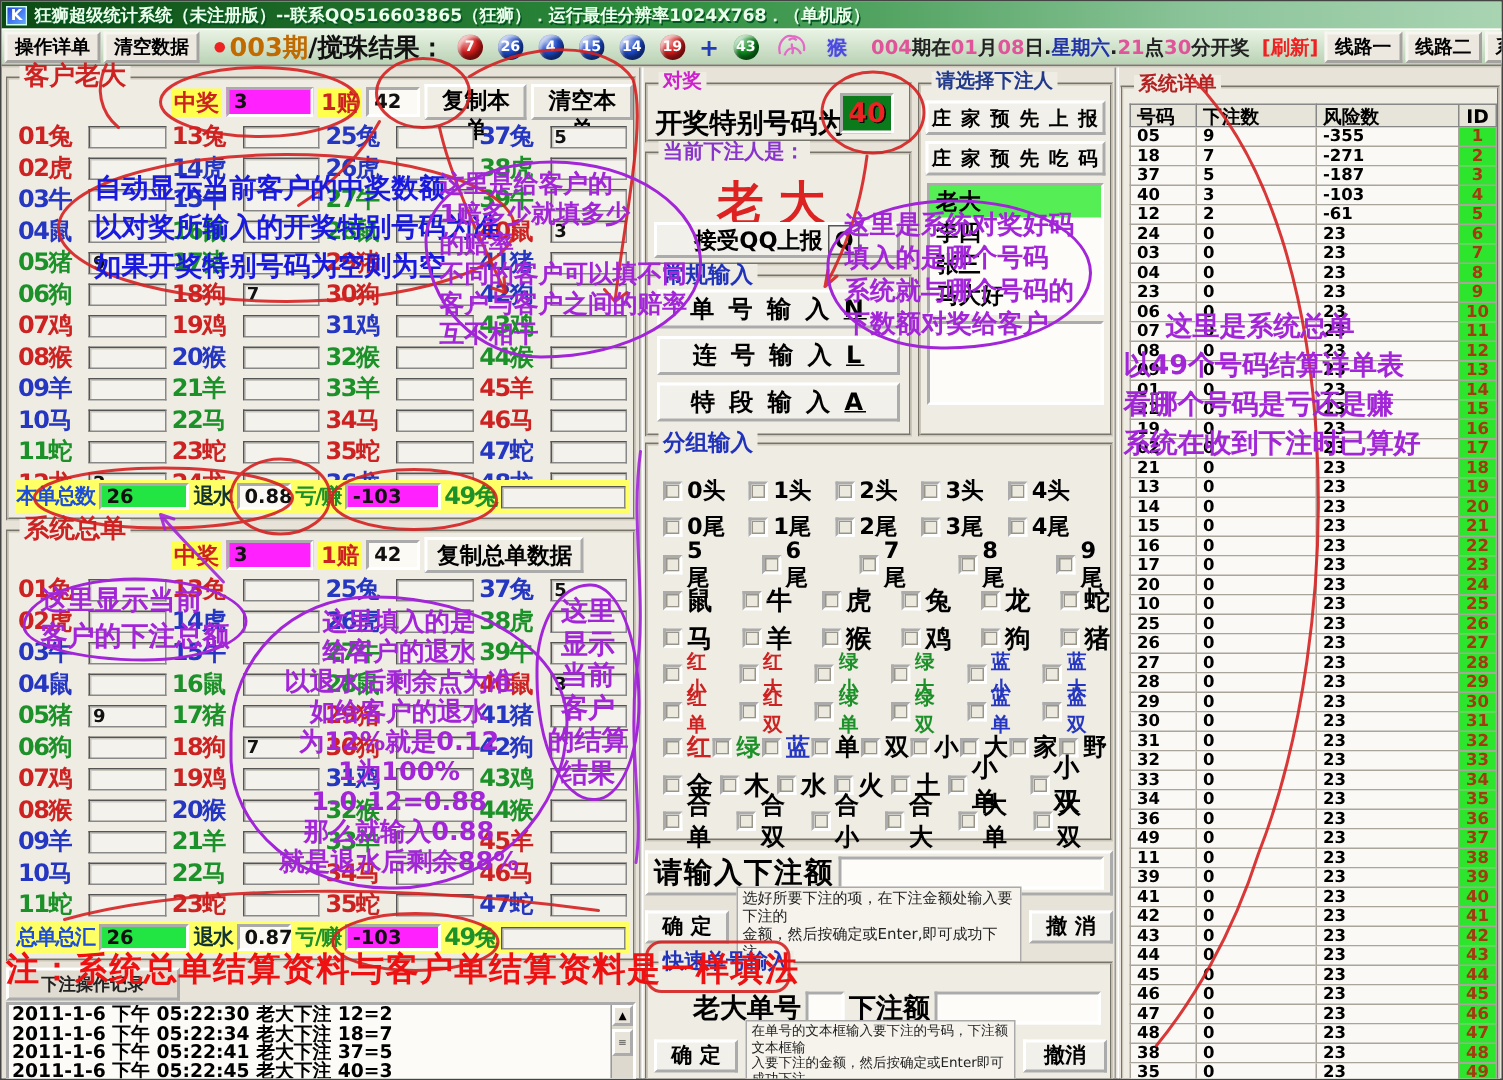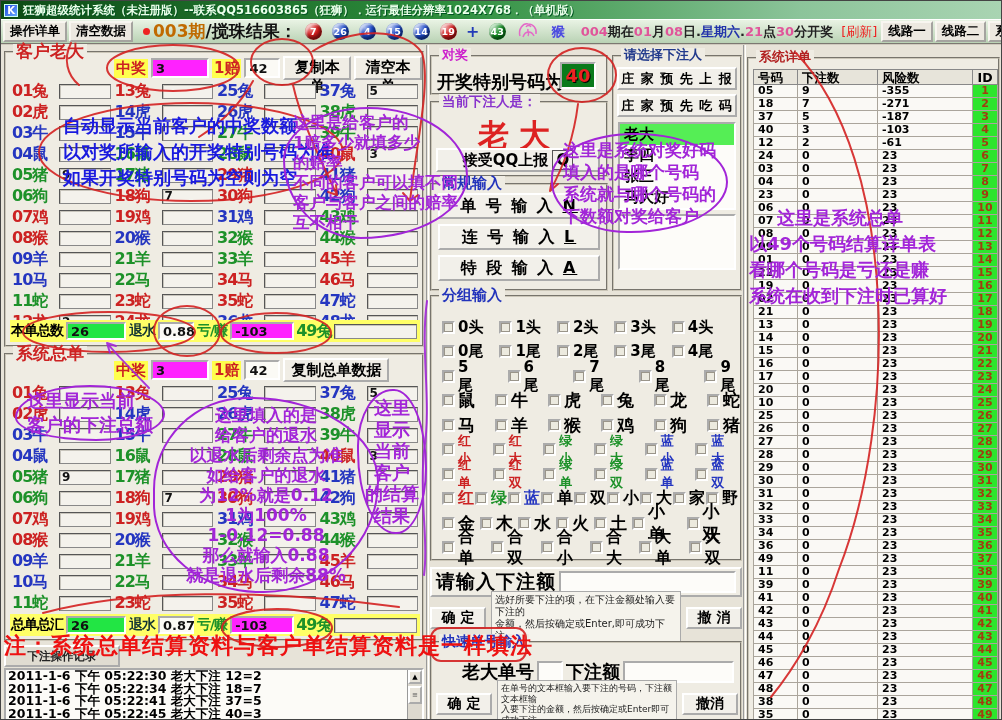--- a/index.html
+++ b/index.html
@@ -25,21 +25,21 @@
 .draw-label .period {color:#c06a00;}
 .balls {display:flex; gap:10px; margin-left:8px; align-items:center;}
 .ball {width:17px; height:17px; border-radius:50%; color:#fff; font-size:9.5px; font-weight:bold;
   display:flex; align-items:center; justify-content:center;
   box-shadow:inset -2px -3px 3px rgba(0,0,0,.5), inset 2px 2px 2px rgba(255,255,255,.65);}
 .ball.plus {background:none!important; box-shadow:none; color:#223bb8; font-size:16px; width:12px;}
 .monkey-icon {margin-left:10px; flex:none;}
 .zodiac-char {color:#4a4ae0; font-weight:bold; font-size:13px; margin-left:12px; text-shadow:0 0 1px #99d;}
 .next-draw {margin-left:16px; font-weight:bold; font-size:13px;}
 .nd-num {color:#e0559a;} .nd-wk {color:#2233aa;} .nd-pl {color:#222;}
-.refresh {color:#e22; font-weight:normal; margin:0 4px 0 8px; cursor:pointer; font-size:13px;}
+.refresh {color:#e22; font-weight:bold; margin:0 4px 0 8px; cursor:pointer; font-size:13px;}
 
 
 .grpbox {position:absolute; border:2px groove #cbc6b8; background:#efece3;}
 .grptitle {position:absolute; top:-9px; left:7px; background:#efece3; padding:0 3px; font-weight:bold; line-height:14px;}
 .vsep {position:absolute; top:44px; bottom:0; width:3px; border-left:1px solid #999; border-right:1px solid #fff;}
 
 
 .panel-head {position:absolute; left:108px; top:3px; height:24px; display:flex; align-items:center; gap:3px;}
 .ylab {background:#ffff4d; color:#cc2222; font-weight:bold; font-size:15px; padding:0 2px; flex:none;}
 .field {border:2px inset #fff; height:20px; font-weight:bold; font-size:13px; color:#111;
@@ -49,21 +49,21 @@
 .numgrid {position:absolute; left:4px; top:28px; width:410px; height:238px;
   display:grid; grid-template-rows:repeat(12,1fr); grid-template-columns:repeat(4,1fr); grid-auto-flow:column;}
 .numcell {display:flex; align-items:center; gap:2px; padding:0 2px;}
 .numlab {width:45px; font-weight:bold; font-size:16px; letter-spacing:-1px; white-space:nowrap; flex:none;}
 .c-red {color:#cc2222;} .c-blue {color:#2536c0;} .c-green {color:#1d9129;}
 .numinp {flex:1; height:15px; background:#f4f2ec; border:1px solid #888; border-top-color:#555; border-left-color:#555;
   box-shadow:inset 1px 1px 0 #c8c5bc; font-weight:bold; font-size:12px; padding-left:2px; color:#111; line-height:13px;}
 .totrow {position:absolute; left:4px; bottom:3px; height:22px; width:410px; background:#ffff66;
   display:flex; align-items:center; gap:2px; font-weight:bold; font-size:14px;}
 .tlab {padding:0 1px; flex:none; letter-spacing:-1px;}
-.t-red {color:#000000;} .t-dark {color:#133; } .t-grn {color:#1d9129;}
+.t-red {color:#1d4ed8;} .t-dark {color:#133; } .t-grn {color:#1d9129;}
 
 
 .loghead {position:absolute; left:3px; top:644px; width:420px; height:22px; display:flex; gap:2px;}
 .logtab {width:116px; background:#e0dcd1; border:2px outset #fff; font-weight:bold; font-size:11.5px; color:#222;}
 .wwwbtn {flex:1; background:#f4f2ec; border:2px outset #fff; font-weight:bold; font-size:13.5px;
   text-decoration:underline dotted; cursor:pointer;}
 .logbox {position:absolute; left:3px; top:667px; width:420px; height:53px; background:#fcfbf7;
   border:2px inset #fff; display:flex; overflow:hidden;}
 .loglines {flex:1; font-weight:bold; font-size:12.5px; line-height:12.5px; white-space:pre; padding-left:2px;}
 .logscroll {width:15px; background:#ddd9cf; border-left:1px solid #999; position:relative; flex:none;}

